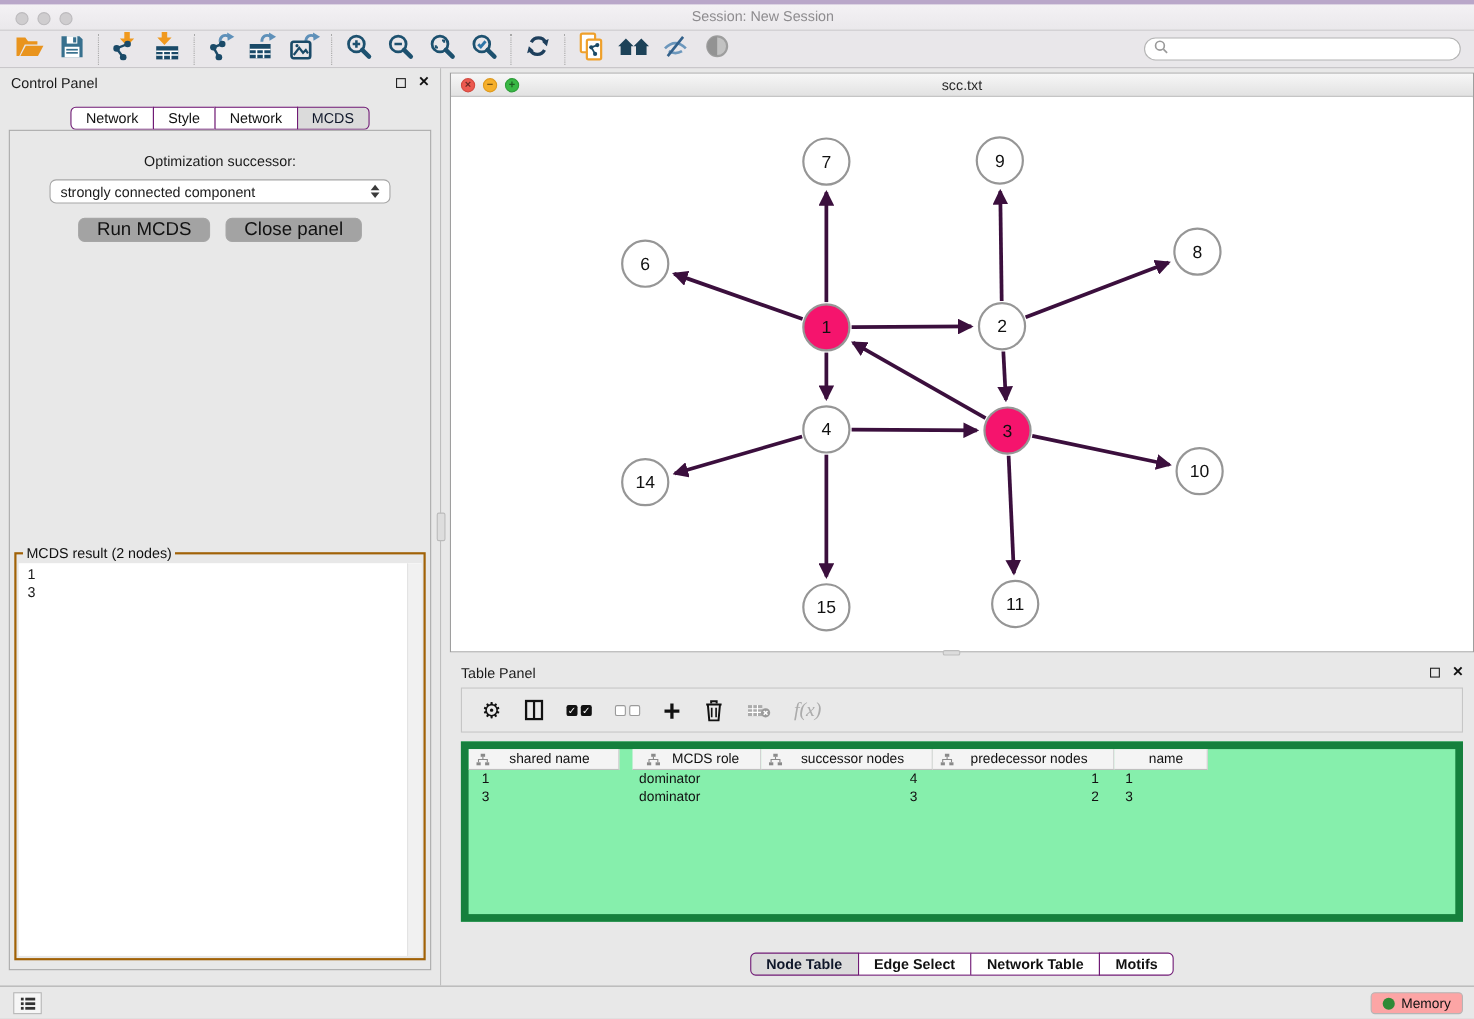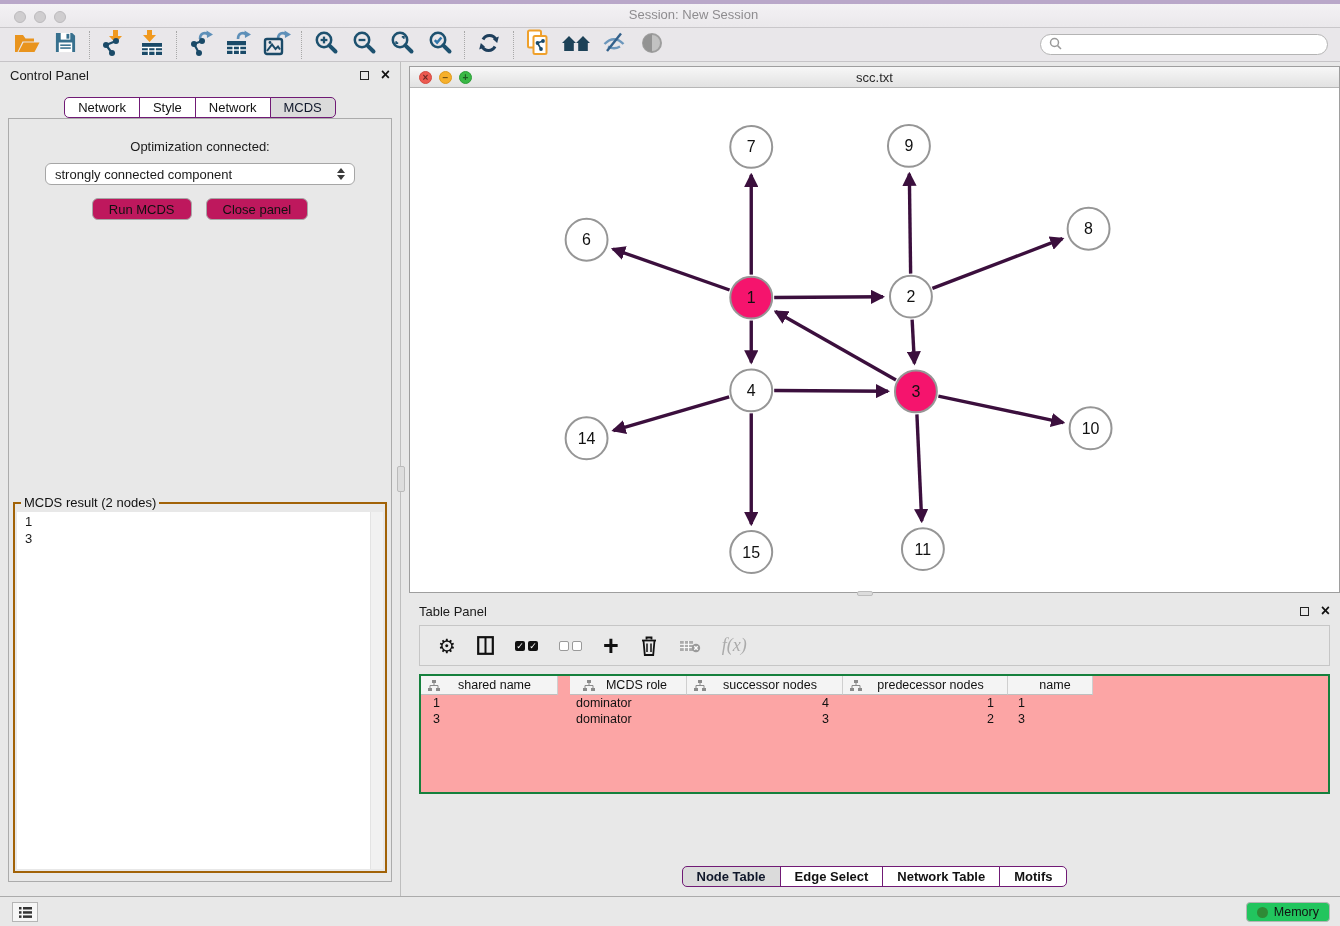--- a/index.html
+++ b/index.html
@@ -43,22 +43,22 @@
   .seg.dim { background:#DBDBDB; color:#0f172a; }
   .cp-content { position:absolute; left:8px; right:8px; top:56px; bottom:14px;
                 border:1px solid #ABABAB; background:#E8E8E8; }
   .opt-label { text-align:center; margin-top:20px; font-size:13px; }
   .criterion-select { margin:9px 36px 0 36px; height:22px; background:#fff; border:1px solid #A6A6A6;
                       border-radius:6px; display:flex; align-items:center; padding:0 9px; font-size:13px; }
   .stepper { margin-left:auto; display:flex; flex-direction:column; gap:2px; }
   .stepper .up { width:0; height:0; border-left:4px solid transparent; border-right:4px solid transparent; border-bottom:5px solid #3A3A3A; }
   .stepper .down { width:0; height:0; border-left:4px solid transparent; border-right:4px solid transparent; border-top:5px solid #3A3A3A; }
   .cp-buttons { display:flex; justify-content:center; gap:14px; margin-top:13px; }
-  .btn { height:22px; padding:0 16px; background:#be185d; border:1px solid #A6A6A6; border-radius:6px;
-         font-size:13px; font-family:inherit; color:#111; }
+  .btn { height:22px; padding:0 16px; background:#a3a3a3; border:1px solid #A6A6A6; border-radius:6px;
+         font-size:17px; font-family:inherit; color:#111; }
   fieldset.result-group { position:absolute; left:4px; right:4px; top:376px; bottom:8px;
                           border:2px solid #a16207; background:transparent; padding:2px; }
   fieldset.result-group legend { font-size:13px; padding:0 3px; margin-left:4px; color:#111; }
   .result-box { position:relative; width:100%; height:100%; background:#fff; overflow:hidden; }
   .result-lines { padding:1px 8px; font-size:13px; line-height:17px; }
   .scroll-strip { position:absolute; right:0; top:0; bottom:0; width:13px; background:#F1F1F1; border-left:1px solid #E3E3E3; }
 
   .v-handle { position:absolute; left:397px; top:404px; width:8px; height:26px; background:#DDDDDD;
               border:1px solid #BBBBBB; border-radius:2px; }
 
@@ -85,41 +85,41 @@
   .tp-toolbar { position:absolute; left:10px; right:10px; top:27px; height:41px; background:#E9E9E9;
                 border:1px solid #C6C6C6; display:flex; align-items:center; gap:21px; padding-left:18px; }
   .tp-toolbar .ticon { display:flex; align-items:center; justify-content:center; }
   .gear-glyph { font-family:"DejaVu Sans", sans-serif; font-size:20px; color:#111; line-height:20px; }
   .chk-pair { display:flex; gap:3px; }
   .chk { width:10px; height:10px; background:#111; color:#fff; font-size:9px; line-height:10px;
          text-align:center; border-radius:2px; }
   .unchk { width:10px; height:10px; background:#fff; border:1.5px solid #9A9A9A; border-radius:2px; }
   .plus-glyph { font-size:27px; font-weight:bold; color:#111; line-height:20px; }
   .fx-glyph { font-family:"Liberation Serif", serif; font-style:italic; font-size:18px; color:#ABABAB; }
-  .tp-table-region { position:absolute; left:10px; right:10px; top:76px; height:120px;
-                     background:#fca5a5; border:2px solid #15803d; overflow:hidden; }
+  .tp-table-region { position:absolute; left:10px; right:10px; top:76px; height:164px;
+                     background:#86efac; border:7px solid #15803d; overflow:hidden; }
   .thead { display:flex; height:19px; }
   .hcell { background:#F4F4F4; border-right:1px solid #CFCFCF; border-bottom:1px solid #BFBFBF;
            display:flex; align-items:center; font-size:12.5px; color:#111; }
   .hcell .hlabel { flex:1; text-align:center; padding-right:10px; }
   .hcell.noicon .hlabel { padding:0; }
   .tree-ic { margin:0 2px 0 7px; flex:0 0 auto; }
   .trow { display:flex; height:16px; align-items:center; }
   .tcell { font-size:12.5px; color:#111; padding:0 14px 0 12px; overflow:hidden; white-space:nowrap; }
   .c0 { width:137px; } .c1 { width:117px; padding-left:6px;margin-left:12px; } .c2 { width:156px; }
   .c3 { width:165px; } .c4 { width:85px; padding-left:10px; }
   .tp-tabs { position:absolute; left:0; right:0; bottom:3px; display:flex; justify-content:center; }
   .tp-tabs .seg { font-weight:bold; padding:2px 14px; }
 
   
   .statusbar { position:absolute; left:0; right:0; bottom:0; height:30px; background:#E8E8E8;
                border-top:1px solid #ABABAB; }
   .list-btn { position:absolute; left:12px; top:5px; width:26px; height:20px; background:#F6F6F6;
               border:1px solid #B5B5B5; display:flex; align-items:center; justify-content:center; }
-  .memory-btn { position:absolute; right:10px; top:5px; height:20px; padding:0 10px; background:#22c55e;
+  .memory-btn { position:absolute; right:10px; top:5px; height:20px; padding:0 10px; background:#fca5a5;
                 border:1px solid #B5B5B5; border-radius:4px; display:flex; align-items:center; gap:6px;
                 font-size:12.5px; color:#111; }
   .mem-dot { width:11px; height:11px; border-radius:50%; background:#2F8A36; }
 </style>
 </head>
 <body>
 
 <div class="app">
 
   <div class="titlebar">
@@ -334,21 +334,21 @@
         <span class="float-icon"></span>
         <span class="close-icon">×</span>
       </div>
       <div class="cp-tabs">
         <span class="seg">Network</span>
         <span class="seg">Style</span>
         <span class="seg">Network</span>
         <span class="seg dim">MCDS</span>
       </div>
       <div class="cp-content">
-        <div class="opt-label">Optimization connected:</div>
+        <div class="opt-label">Optimization successor:</div>
         <div class="criterion-select">
           <span>strongly connected component</span>
           <span class="stepper">
               <span class="up"></span>
               <span class="down"></span>
             </span>
         </div>
         <div class="cp-buttons">
           <button class="btn">Run MCDS</button>
           <button class="btn">Close panel</button>

